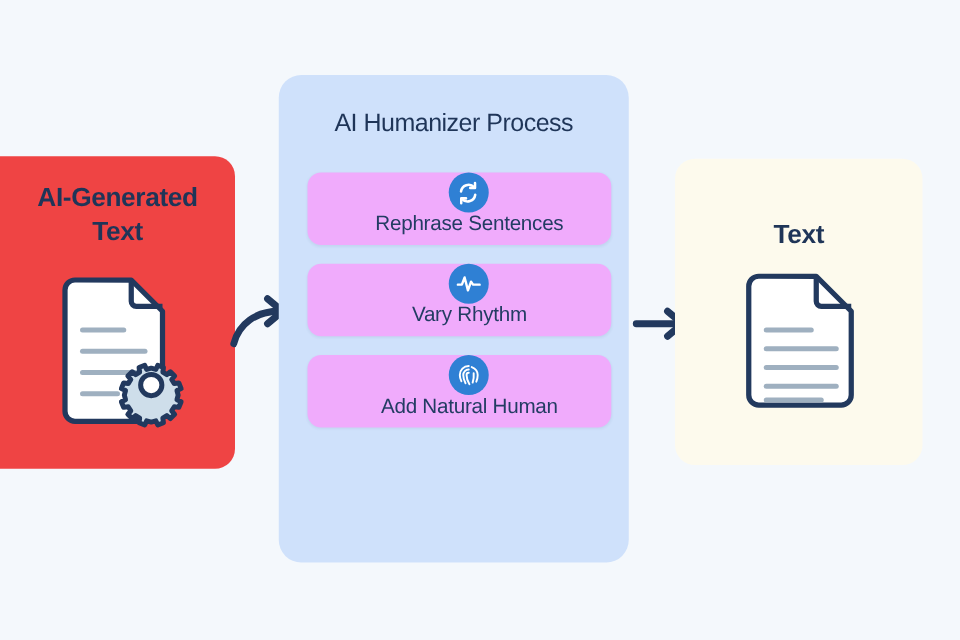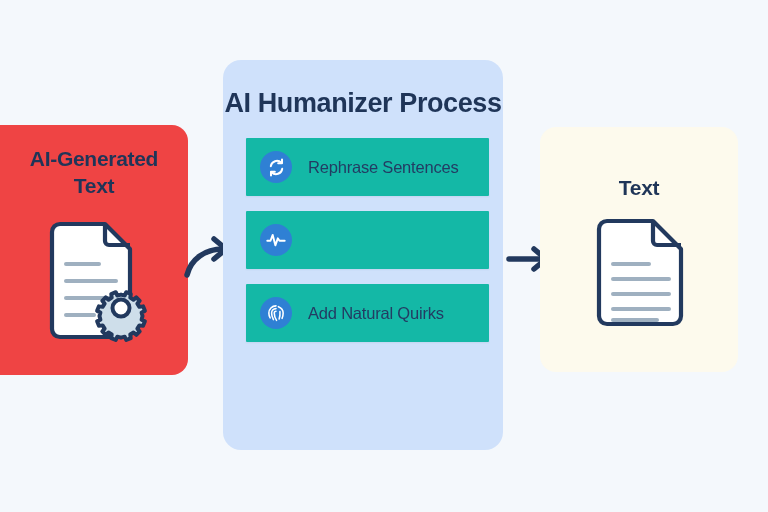--- a/index.html
+++ b/index.html
@@ -51,40 +51,41 @@
     left: 223px; top: 60px;
     width: 280px; height: 390px;
     background: #cfe1fb;
     border-radius: 18px;
   }
   .panel-center .ctitle {
     position: absolute;
     left: 0; top: 28px;
     width: 280px;
     text-align: center;
-    font-size: 27px;
-    font-weight: bold;
+    font-size: 20px;
+    font-weight: normal;
     color: #1f3558;
     letter-spacing: -0.4px;
   }
   .step-list {
     position: absolute;
     left: 23px; top: 78px;
     width: 243px;
   }
   .step-card {
     position: relative;
     width: 243px;
     height: 58px;
-    background: #14b8a6;
-    border-radius: 1px;
+    background: #f0abfc;
+    border-radius: 11px;
     margin-bottom: 15px;
     box-shadow: 0 1px 2px rgba(40,70,120,0.07);
     display: flex;
     align-items: center;
+    flex-direction: column;
   }
   .step-icon {
     width: 32px; height: 32px;
     border-radius: 50%;
     background: #2f80d4;
     margin-left: 14px;
     flex: 0 0 auto;
     display: flex;
     align-items: center;
     justify-content: center;
@@ -181,36 +182,37 @@
         </div>
         <div class="step-label">Rephrase Sentences</div>
       </div>
 
       <div class="step-card">
         <div class="step-icon">
           <svg width="22" height="22" viewBox="0 0 24 24">
             <path d="M2.5 12.8 L6 12.8 L8.4 6.5 L11.3 17.8 L14 10.2 L15.8 12.8 L21.5 12.8" fill="none" stroke="#ffffff" stroke-width="2.1" stroke-linecap="round" stroke-linejoin="round"></path>
           </svg>
         </div>
+        <div class="step-label">Vary Rhythm</div>
       </div>
 
 
       <div class="step-card">
         <div class="step-icon">
           <svg width="22" height="22" viewBox="0 0 24 24">
             <g fill="none" stroke="#ffffff" stroke-width="1.7" stroke-linecap="round">
               <path d="M12 4.2 C7.6 4.2 4.2 7.7 4.2 12 C4.2 14.3 4.8 16 5.6 17.4"></path>
               <path d="M12 7.2 C9.3 7.2 7.2 9.4 7.2 12 C7.2 15 8 17 9.2 19.2"></path>
               <path d="M12 10.1 C10.9 10.1 10.1 11 10.1 12 C10.1 15.3 11.2 17.9 12.6 20"></path>
               <path d="M14.6 5.1 C17.6 6.2 19.8 8.9 19.8 12 C19.8 14 19.4 16 18.6 17.8"></path>
               <path d="M16.3 10.5 C16.6 13.8 16.2 16.4 15.4 18.6"></path>
             </g>
           </svg>
         </div>
-        <div class="step-label">Add Natural Quirks</div>
+        <div class="step-label">Add Natural Human</div>
       </div>
 
     </div>
   </div>
 
   <svg class="arrow-2" viewBox="0 0 50 38">
     <line x1="4" y1="19" x2="38" y2="19" stroke="#22395e" stroke-width="5.5" stroke-linecap="round"></line>
     <path d="M29 9 L41 19 L29 29" fill="none" stroke="#22395e" stroke-width="5.5" stroke-linecap="round" stroke-linejoin="round"></path>
   </svg>
 

